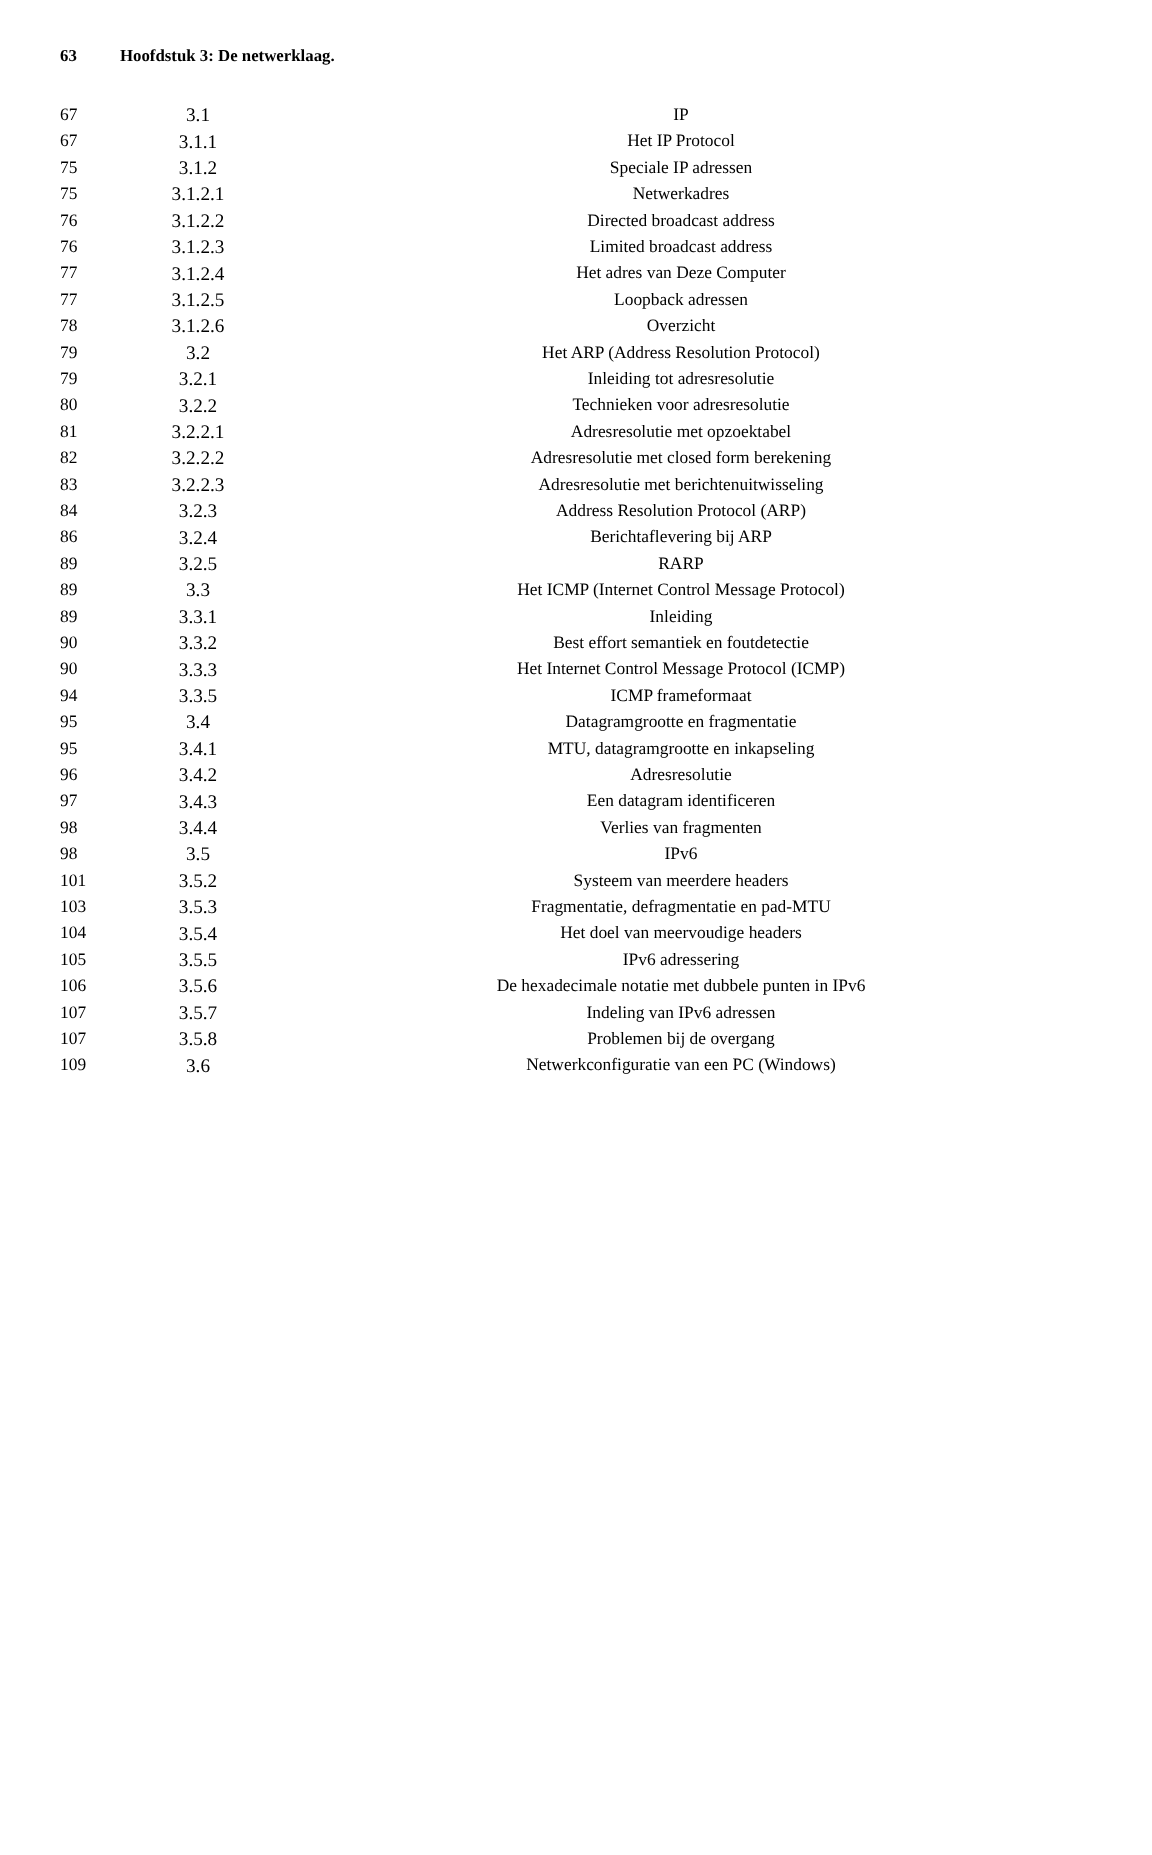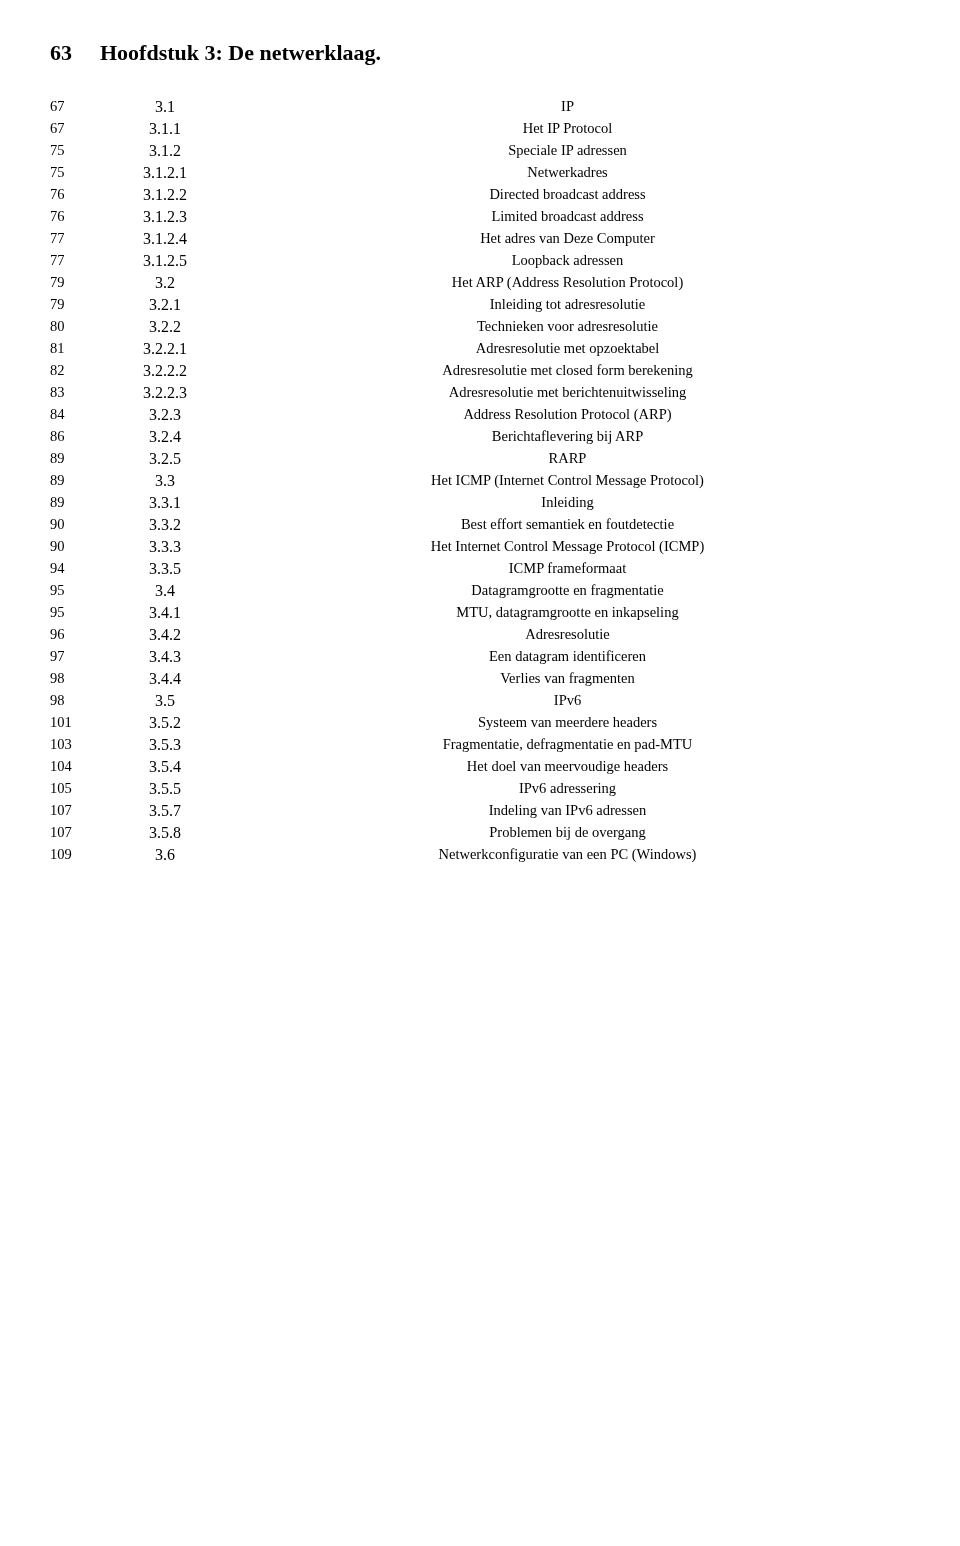--- a/index.html
+++ b/index.html
@@ -15,21 +15,21 @@
       color: #000000;
       padding: 40px 50px;
       width: 960px;
       min-height: 1546px;
     }
 
     .page-header {
       display: flex;
       align-items: center;
       margin-bottom: 30px;
-      font-size: 22px;
+      font-size: 14px;
       font-weight: bold;
     }
 
     .page-header .page-num {
       width: 50px;
       flex-shrink: 0;
     }
 
     .toc-table {
       width: 100%;
@@ -102,20 +102,25 @@
         <td>77</td>
         <td>3.1.2.4</td>
         <td>Het adres van Deze Computer</td>
       </tr>
       <tr>
         <td>77</td>
         <td>3.1.2.5</td>
         <td>Loopback adressen</td>
       </tr>
       <tr>
+        <td>78</td>
+        <td>3.1.2.6</td>
+        <td>Overzicht</td>
+      </tr>
+      <tr>
         <td>79</td>
         <td>3.2</td>
         <td>Het ARP (Address Resolution Protocol)</td>
       </tr>
       <tr>
         <td>79</td>
         <td>3.2.1</td>
         <td>Inleiding tot adresresolutie</td>
       </tr>
       <tr>
@@ -222,20 +227,25 @@
         <td>104</td>
         <td>3.5.4</td>
         <td>Het doel van meervoudige headers</td>
       </tr>
       <tr>
         <td>105</td>
         <td>3.5.5</td>
         <td>IPv6 adressering</td>
       </tr>
       <tr>
+        <td>106</td>
+        <td>3.5.6</td>
+        <td>De hexadecimale notatie met dubbele punten in IPv6</td>
+      </tr>
+      <tr>
         <td>107</td>
         <td>3.5.7</td>
         <td>Indeling van IPv6 adressen</td>
       </tr>
       <tr>
         <td>107</td>
         <td>3.5.8</td>
         <td>Problemen bij de overgang</td>
       </tr>
       <tr>

